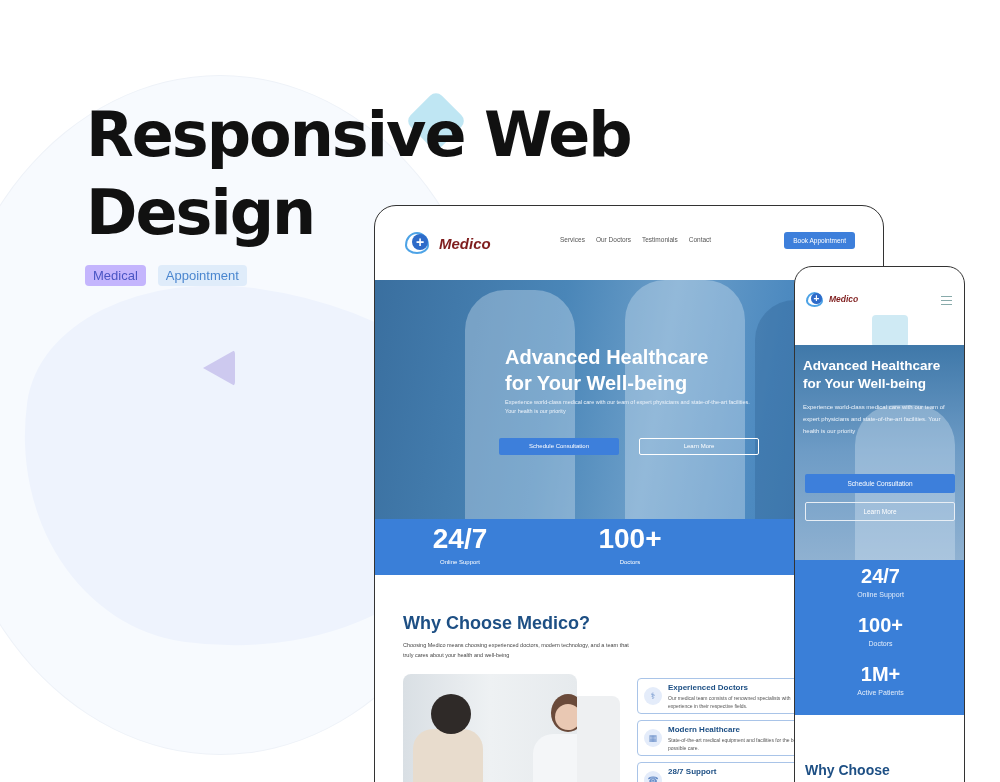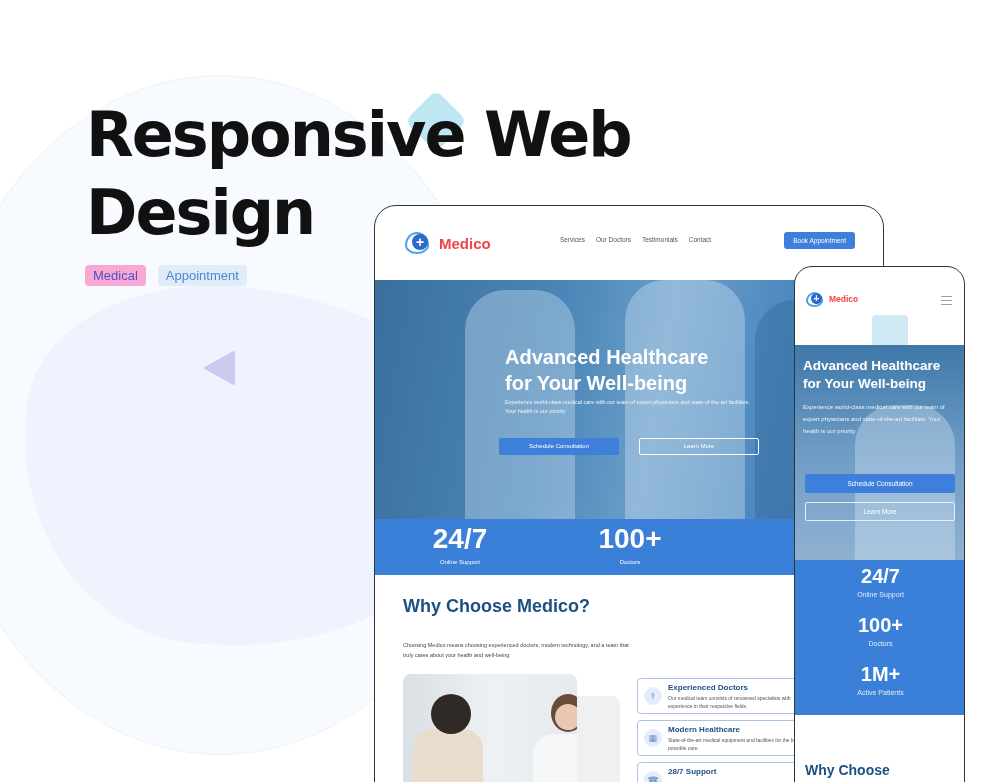--- a/index.html
+++ b/index.html
@@ -7,47 +7,47 @@
   body { background: #ffffff; font-family: "Liberation Sans", sans-serif; position: relative; }
 
   .blob-outer { position: absolute; left: -60px; top: 75px; width: 560px; height: 680px; border-radius: 50%; background: #f7fafe; border: 1px solid #eef2f8; }
   .blob-inner { position: absolute; left: 20px; top: 290px; width: 470px; height: 360px; border-radius: 45% 55% 60% 40% / 40% 40% 60% 60%; background: #eef3fd; transform: rotate(8deg); }
   .diamond { position: absolute; left: 414px; top: 99px; width: 44px; height: 44px; background: #bfe6f3; border-radius: 8px; transform: rotate(45deg); }
   .triangle { position: absolute; left: 203px; top: 350px; width: 0; height: 0; border-top: 18px solid transparent; border-bottom: 18px solid transparent; border-right: 32px solid #cdc9ef; border-radius: 4px; }
 
   .headline { position: absolute; left: 86px; top: 96px; font-family: "DejaVu Sans", sans-serif; font-weight: bold; font-size: 62px; line-height: 78px; color: #111111; letter-spacing: -2px; }
   .tags { position: absolute; left: 85px; top: 265px; display: flex; gap: 12px; }
   .tag { padding: 3px 8px; border-radius: 4px; font-size: 13px; }
-  .tag.t1 { background: #f9a8d4; color: #4a55c4; }
+  .tag.t1 { background: #c4b5fd; color: #4a55c4; }
   .tag.t2 { background: #dfecfa; color: #4a86cf; }
 
   
   .desktop { position: absolute; left: 374px; top: 205px; width: 510px; height: 600px; border: 1.5px solid #333; border-radius: 22px; background: #fff; overflow: hidden; }
   .d-nav { height: 74px; display: flex; align-items: center; padding: 0 28px; position: relative; }
   .logo { display: flex; align-items: center; gap: 6px; }
   .logo-mark { width: 30px; height: 30px; position: relative; }
   .logo-heart { position: absolute; left: 2px; top: 4px; width: 24px; height: 22px; border: 2px solid #4da3e6; border-radius: 50% 50% 50% 50% / 60% 60% 40% 40%; }
   .logo-plus { position: absolute; left: 9px; top: 6px; width: 16px; height: 16px; border-radius: 50%; background: #2e6bc9; color: #fff; font-size: 14px; line-height: 16px; text-align: center; font-weight: bold; }
-  .logo-text { font-weight: bold; font-size: 15px; color: #ef4444; }
+  .logo-text { font-weight: bold; font-size: 15px; color: #7f1d1d; font-style: italic; }
   .d-links { position: absolute; left: 185px; top: 30px; display: flex; gap: 11px; font-size: 6.5px; color: #555; }
   .d-book { position: absolute; right: 28px; top: 26px; background: #3d7fdb; color: #fff; font-size: 6.5px; padding: 5px 9px; border-radius: 3px; }
 
   .d-hero { position: absolute; left: 0; top: 74px; width: 510px; height: 240px; background: linear-gradient(100deg, #3a6f9f 0%, #4a86b8 35%, #6b9ec9 55%, #4d8ac0 75%, #3d7bb2 100%); overflow: hidden; }
   .coat { position: absolute; background: rgba(220,235,245,0.35); border-radius: 40px 40px 0 0; }
   .d-hero-title { position: absolute; left: 130px; top: 64px; color: #fff; font-size: 20px; line-height: 26px; font-weight: bold; }
   .d-hero-sub { position: absolute; left: 130px; top: 118px; width: 250px; color: #eef4fb; font-size: 5.5px; line-height: 9px; }
   .d-btn1 { position: absolute; left: 124px; top: 158px; width: 120px; height: 17px; background: #3d7fdb; color: #fff; font-size: 6px; text-align: center; line-height: 17px; border-radius: 2px; }
   .d-btn2 { position: absolute; left: 264px; top: 158px; width: 120px; height: 17px; border: 1px solid #fff; color: #fff; font-size: 6px; text-align: center; line-height: 15px; border-radius: 2px; }
 
   .d-stats { position: absolute; left: 0; top: 313px; width: 510px; height: 56px; background: #3a7fd8; display: flex; }
   .d-stat { width: 170px; text-align: center; color: #fff; padding-top: 4px; }
   .d-stat-v { font-size: 28px; font-weight: bold; line-height: 32px; }
   .d-stat-l { font-size: 6px; margin-top: 4px; }
 
-  .d-why-title { position: absolute; left: 28px; top: 390px; font-size: 18px; font-weight: bold; color: #1d4f84; }
+  .d-why-title { position: absolute; left: 28px; top: 407px; font-size: 18px; font-weight: bold; color: #1d4f84; }
   .d-why-sub { position: absolute; left: 28px; top: 434px; width: 230px; font-size: 5.5px; line-height: 10px; color: #444; }
   .d-photo-back { position: absolute; left: 120px; top: 490px; width: 125px; height: 120px; background: #eef0f2; border-radius: 8px; }
   .d-photo { position: absolute; left: 28px; top: 468px; width: 174px; height: 140px; background: linear-gradient(90deg, #d9dfe4, #eef1f3 50%, #e6eaed); border-radius: 8px; overflow: hidden; }
   .person1 { position: absolute; left: 28px; top: 20px; width: 40px; height: 40px; border-radius: 50%; background: #2f2a28; }
   .body1 { position: absolute; left: 10px; top: 55px; width: 70px; height: 80px; border-radius: 20px 20px 0 0; background: #e8dccd; }
   .person2 { position: absolute; left: 148px; top: 20px; width: 34px; height: 38px; border-radius: 50%; background: #6a4a3a; }
   .face2 { position: absolute; left: 152px; top: 30px; width: 26px; height: 26px; border-radius: 50%; background: #e9c8b3; }
   .body2 { position: absolute; left: 130px; top: 60px; width: 70px; height: 80px; border-radius: 20px 20px 0 0; background: #f4f6f8; }
 
   .feature { position: absolute; left: 262px; width: 200px; height: 36px; border: 1px solid #a9c4e8; border-radius: 4px; background: #fff; }

